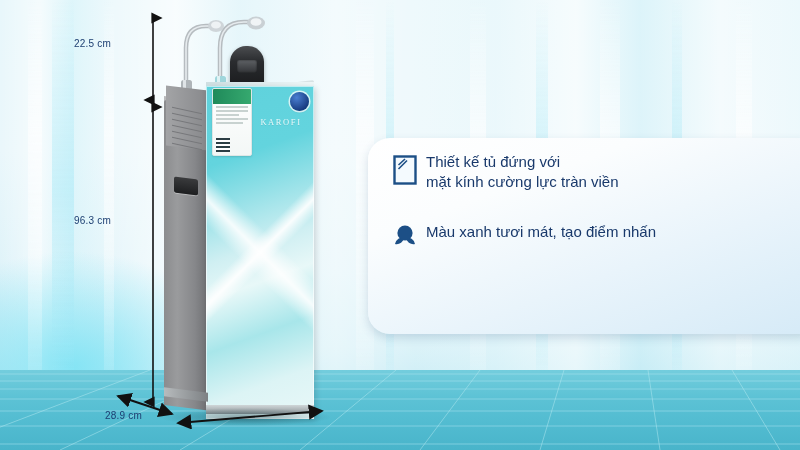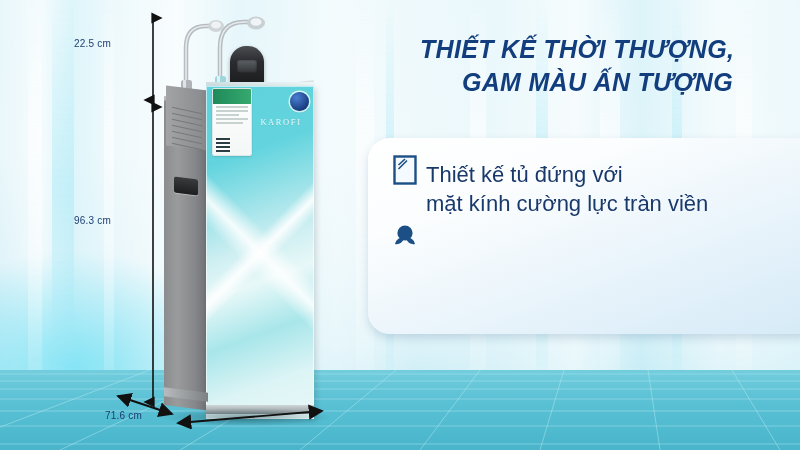--- a/index.html
+++ b/index.html
@@ -155,21 +155,21 @@
 
   
   .card{
     position:absolute;left:368px;top:138px;width:452px;height:196px;
     border-radius:22px;
     background:linear-gradient(160deg,#ffffff 0%,#fbfdfe 28%,#e9f4fb 62%,#d5eaf7 100%);
     box-shadow:0 4px 10px rgba(40,80,120,.18);
   }
   .feat{position:absolute;display:flex;align-items:flex-start;}
   .feat-ico{width:42px;flex:0 0 42px;display:flex;justify-content:center;padding-top:2px;}
-  .feat-txt{color:#19396b;font-size:22px;line-height:1.33;white-space:pre-line;margin-top:8px;}
+  .feat-txt{color:#19396b;font-size:15px;line-height:1.33;white-space:pre-line;}
   .f1{left:16px;top:14px;}
   .f2{left:16px;top:84px;}
   .f3{left:16px;top:128px;}
 </style>
 </head>
 <body>
 
 <div class="stage">
 
   <div class="bg-wall"></div>
@@ -306,27 +306,23 @@
 
     <line x1="153" y1="107" x2="153" y2="402" stroke="#111" stroke-width="1.6" marker-start="url(#ahU)" marker-end="url(#ahD)"></line>
 
     <line x1="118" y1="396" x2="172" y2="414" stroke="#111" stroke-width="1.9" marker-start="url(#ahB)" marker-end="url(#ahA)"></line>
 
     <line x1="178" y1="423" x2="322" y2="411" stroke="#111" stroke-width="1.9" marker-start="url(#ahB)" marker-end="url(#ahA)"></line>
   </svg>
 
   <div class="dim-label" style="left:74px;top:38px;">22.5 cm</div>
   <div class="dim-label" style="left:74px;top:215px;">96.3 cm</div>
-  <div class="dim-label" style="left:105px;top:410px;">71.6 cm</div>
+  <div class="dim-label" style="left:105px;top:410px;">28.9 cm</div>
   <div class="dim-label" style="left:226px;top:424px;margin-top:38px;">32 cm</div>
 
-  <div class="headline">
-    <span class="l1">THIẾT KẾ THỜI THƯỢNG,</span>
-    <span class="l2">GAM MÀU ẤN TƯỢNG</span>
-  </div>
 
   <div class="card">
 
     <div class="feat f1">
       <span class="feat-ico">
         <svg width="26" height="32" viewBox="0 0 26 32">
           <rect x="2.5" y="2.5" width="21" height="27" fill="#f4fafe" stroke="#1c4f86" stroke-width="2.4"></rect>
           <line x1="6.5" y1="11" x2="13" y2="5" stroke="#1c4f86" stroke-width="1.6"></line>
           <line x1="6.5" y1="15" x2="15" y2="6.5" stroke="#1c4f86" stroke-width="1.6"></line>
         </svg>
@@ -336,18 +332,19 @@
     </div>
 
     <div class="feat f2">
       <span class="feat-ico">
         <svg width="28" height="26" viewBox="0 0 28 26">
           <path d="M4,20 a8,8 0 0 1 9.5,-6.4 a8,8 0 0 1 -9.5,6.4 z" fill="#1c4f86"></path>
           <path d="M24,20 a8,8 0 0 0 -9.5,-6.4 a8,8 0 0 0 9.5,6.4 z" fill="#1c4f86"></path>
           <circle cx="14" cy="9" r="7.6" fill="#1c4f86"></circle>
         </svg>
       </span>
+      <span class="feat-txt">Màu xanh tươi mát, tạo điểm nhấn</span>
     </div>
 
 
   </div>
 
 </div>
 
 </body></html>

